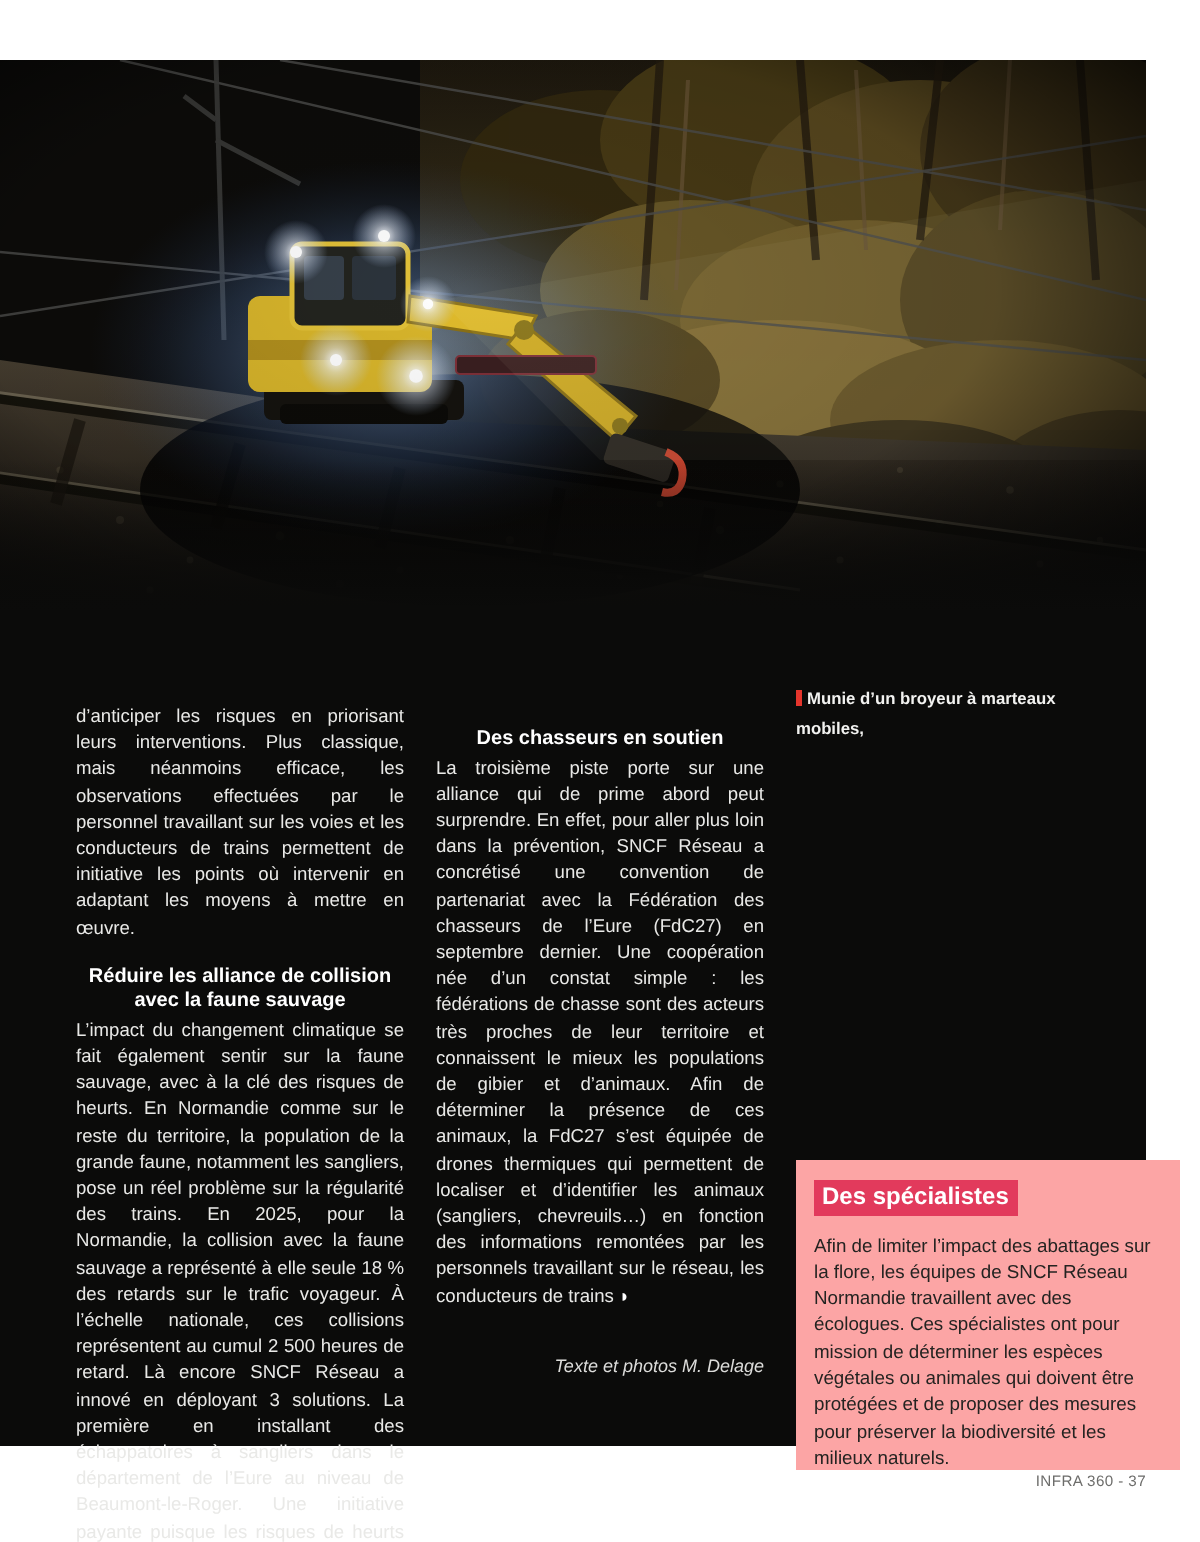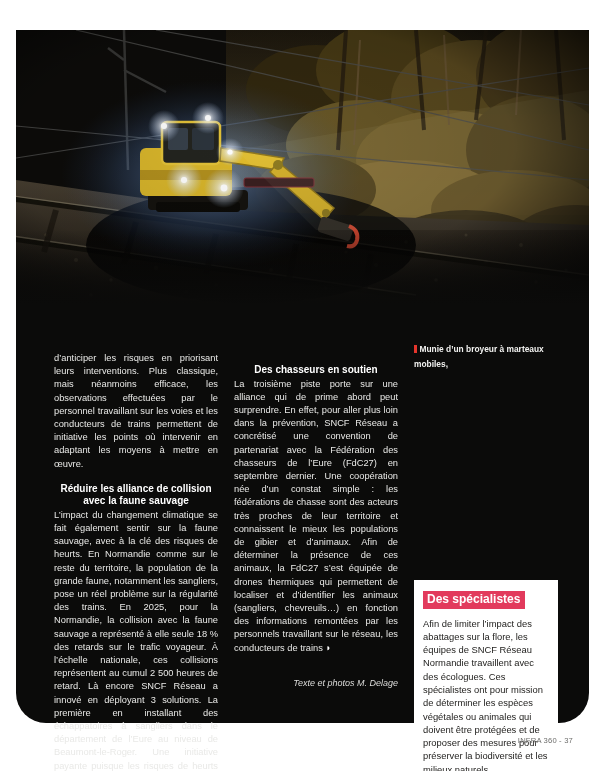--- a/index.html
+++ b/index.html
@@ -1,23 +1,22 @@
 <!DOCTYPE html>
 <html><head>
 <meta charset="utf-8">
 <style>
   html,body{margin:0;padding:0;}
   body{
     width:600px;height:771px;position:relative;background:#ffffff;
     font-family:"Liberation Sans",sans-serif;overflow:hidden;
   }
   .black-block{
-    position:absolute;left:16px;top:30px;width:573px;height:693px;
+    position:absolute;left:0;top:30px;width:573px;height:693px;
     background:#0b0b0a;
-    border-radius:30px;
   }
   .photo{
     position:absolute;left:0;top:0;width:573px;height:275px;overflow:hidden;
   }
   .photo svg{display:block;}
   
   .col{
     position:absolute;color:#e9e9e7;font-size:9.3px;line-height:13.2px;
     text-align:justify;
   }
@@ -36,22 +35,22 @@
   .caption{
     position:absolute;left:398px;top:312px;width:162px;color:#f2f2f0;
     font-size:8.4px;line-height:15px;font-weight:bold;text-align:left;
   }
   .caption .redbar{
     display:inline-block;width:2.5px;height:8.5px;background:#e5352c;
     margin-right:3px;vertical-align:-1px;
   }
   
   .sidebar{
-    position:absolute;left:398px;top:550px;width:144px;height:155px;
-    background:#ffffff;box-sizing:border-box;padding:9px 10px 8px 9px;
+    position:absolute;left:398px;top:550px;width:192px;height:155px;
+    background:#fca5a5;box-sizing:border-box;padding:9px 10px 8px 9px;
   }
   .sidebar .titleline{
     display:inline-block;background:#e23a5c;color:#ffffff;font-weight:bold;
     font-size:12px;line-height:13px;padding:2.5px 5px 2.5px 4px;margin:0 0 2px 0;
   }
   .sidebar .body{
     margin-top:6px;color:#242321;font-size:9.4px;line-height:13.3px;text-align:left;
   }
   
   .footer{

